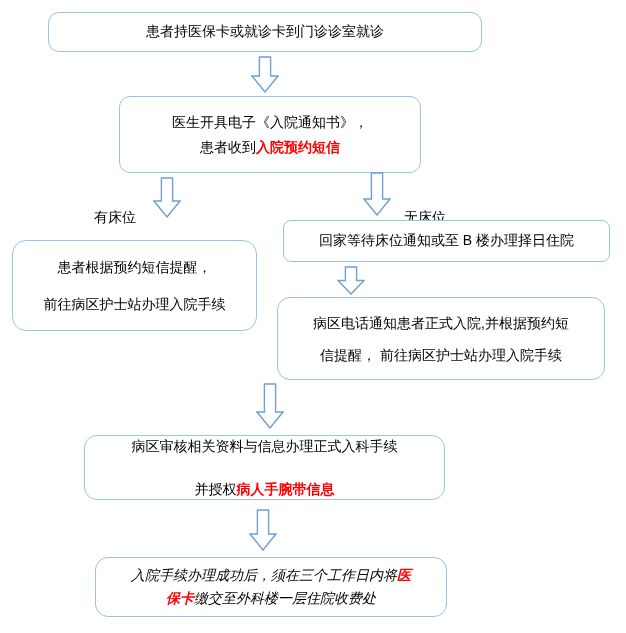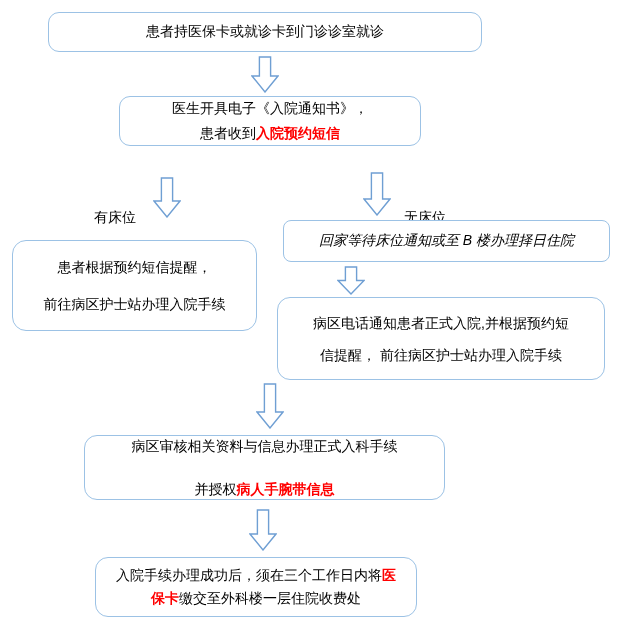--- a/index.html
+++ b/index.html
@@ -56,41 +56,41 @@
 <div class="canvas">
 
   <div class="node" style="left:48px; top:12px; width:434px; height:40px;">
       <div class="line"><span>患者持医保卡或就诊卡到门诊诊室就诊</span></div>
     </div>
 
   <div class="block-arrow" style="left:251px; top:56px; width:28px; height:37px;"><svg width="28" height="37" viewBox="0 0 28 37" xmlns="http://www.w3.org/2000/svg">
         <path d="M 8.399999999999999 1 L 19.6 1 L 19.6 20 L 27 20 L 14 36 L 1 20 L 8.399999999999999 20 Z" fill="#ffffff" stroke="currentColor" stroke-width="1.4" stroke-linejoin="miter"></path>
       </svg></div>
 
-  <div class="node" style="left:119px; top:96px; width:302px; height:50px; line-height:25px;">
+  <div class="node" style="left:119px; top:96px; width:302px; height:77px; line-height:25px;">
       <div class="line"><span>医生开具电子《入院通知书》，</span></div>
       <div class="line"><span>患者收到</span><span class="red">入院预约短信</span></div>
     </div>
 
   <div class="branch-label" style="left:94px; top:182px;">有床位</div>
   <div class="block-arrow" style="left:153px; top:177px; width:28px; height:41px;"><svg width="28" height="41" viewBox="0 0 28 41" xmlns="http://www.w3.org/2000/svg">
         <path d="M 8.399999999999999 1 L 19.6 1 L 19.6 24 L 27 24 L 14 40 L 1 24 L 8.399999999999999 24 Z" fill="#ffffff" stroke="currentColor" stroke-width="1.4" stroke-linejoin="miter"></path>
       </svg></div>
 
   <div class="block-arrow" style="left:363px; top:172px; width:28px; height:44px;"><svg width="28" height="44" viewBox="0 0 28 44" xmlns="http://www.w3.org/2000/svg">
         <path d="M 8.399999999999999 1 L 19.6 1 L 19.6 27 L 27 27 L 14 43 L 1 27 L 8.399999999999999 27 Z" fill="#ffffff" stroke="currentColor" stroke-width="1.4" stroke-linejoin="miter"></path>
       </svg></div>
   <div class="branch-label" style="left:404px; top:182px;">无床位</div>
 
   <div class="node" style="left:12px; top:240px; width:245px; height:91px; line-height:37px; border-radius:14px;">
       <div class="line"><span>患者根据预约短信提醒，</span></div>
       <div class="line"><span>前往病区护士站办理入院手续</span></div>
     </div>
 
-  <div class="node" style="left:283px; top:220px; width:327px; height:42px; border-radius:8px;font-style:italic;">
+  <div class="node" style="left:283px; top:220px; width:327px; height:42px; border-radius:8px;">
       <div class="line"><span>回家等待床位通知或至 B 楼办理择日住院</span></div>
     </div>
 
   <div class="block-arrow" style="left:337px; top:266px; width:28px; height:29px;"><svg width="28" height="29" viewBox="0 0 28 29" xmlns="http://www.w3.org/2000/svg">
         <path d="M 8.399999999999999 1 L 19.6 1 L 19.6 14.5 L 27 14.5 L 14 28 L 1 14.5 L 8.399999999999999 14.5 Z" fill="#ffffff" stroke="currentColor" stroke-width="1.4" stroke-linejoin="miter"></path>
       </svg></div>
 
   <div class="node" style="left:277px; top:297px; width:328px; height:83px; line-height:32px; border-radius:13px;">
       <div class="line"><span>病区电话通知患者正式入院,并根据预约短</span></div>
       <div class="line"><span>信提醒， 前往病区护士站办理入院手续</span></div>
@@ -102,18 +102,18 @@
 
   <div class="node" style="left:84px; top:435px; width:361px; height:65px; line-height:21px; border-radius:13px;gap:22px;">
       <div class="line"><span>病区审核相关资料与信息办理正式入科手续</span></div>
       <div class="line"><span>并授权</span><span class="red">病人手腕带信息</span></div>
     </div>
 
   <div class="block-arrow" style="left:249px; top:509px; width:28px; height:42px;"><svg width="28" height="42" viewBox="0 0 28 42" xmlns="http://www.w3.org/2000/svg">
         <path d="M 8.399999999999999 1 L 19.6 1 L 19.6 25 L 27 25 L 14 41 L 1 25 L 8.399999999999999 25 Z" fill="#ffffff" stroke="currentColor" stroke-width="1.4" stroke-linejoin="miter"></path>
       </svg></div>
 
-  <div class="node" style="left:95px; top:557px; width:322px; height:60px; line-height:23px; border-radius:13px;">
+  <div class="node" style="left:95px; top:557px; width:352px; height:60px; line-height:23px; border-radius:13px;font-style:italic;">
       <div class="line"><span>入院手续办理成功后，须在三个工作日内将</span><span class="red">医</span></div>
       <div class="line"><span class="red">保卡</span><span>缴交至外科楼一层住院收费处</span></div>
     </div>
 
 </div>
 
 </body></html>

